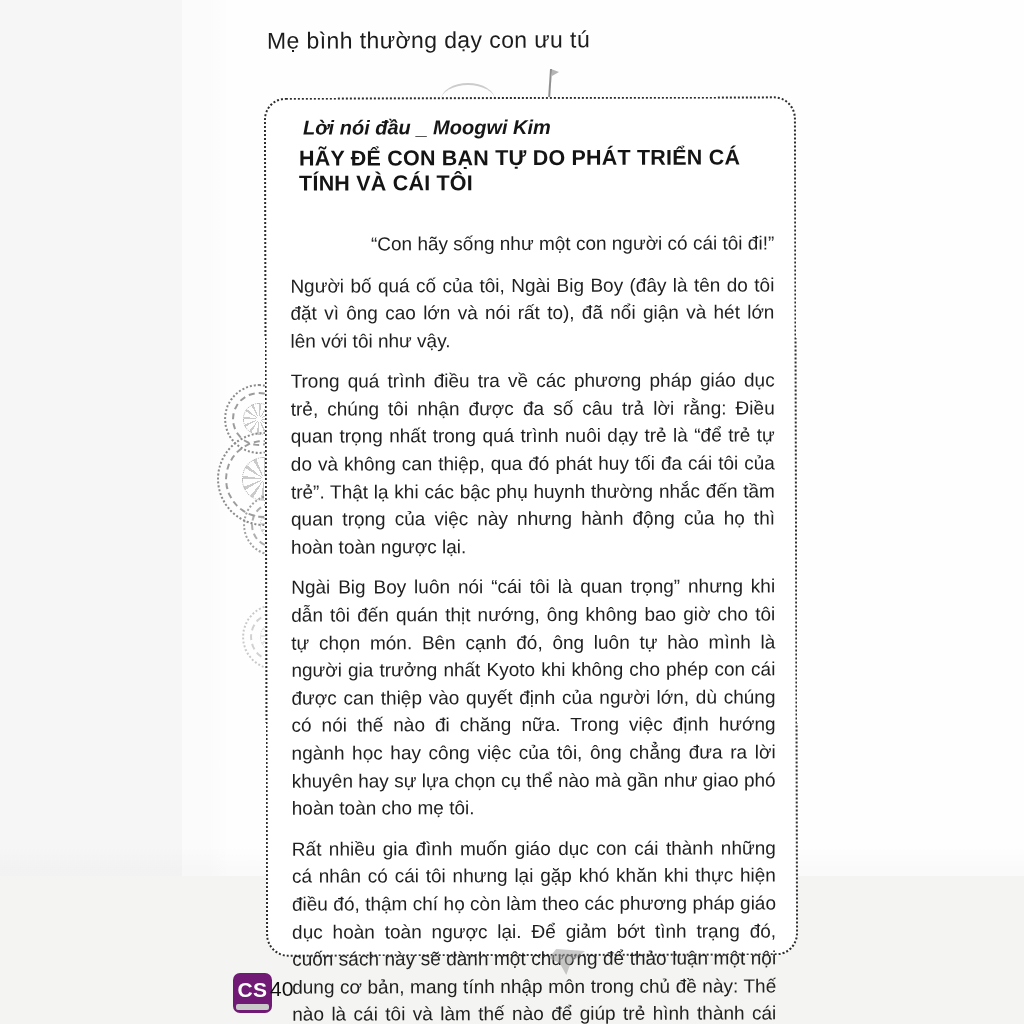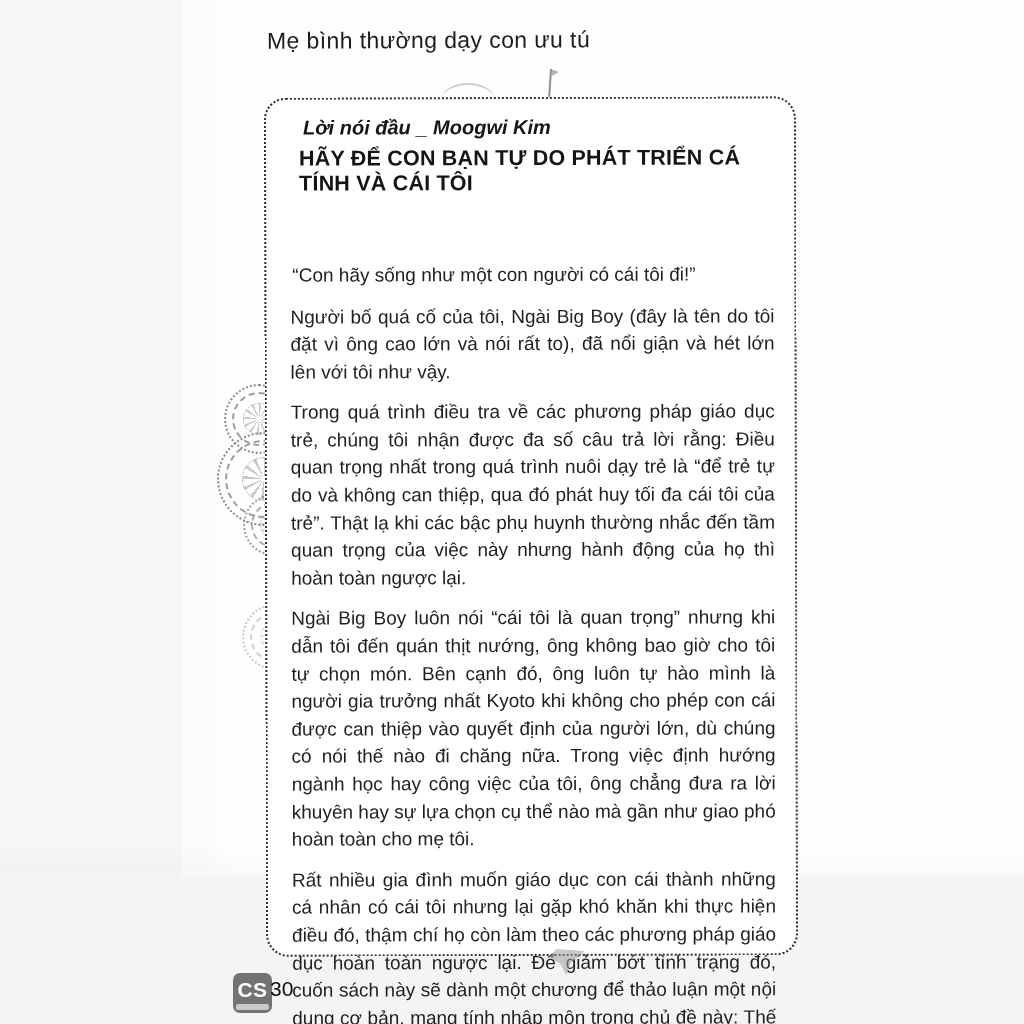--- a/index.html
+++ b/index.html
@@ -60,29 +60,29 @@
     margin:2px 0 7px 13px;
     font-size:20px;font-weight:bold;font-style:italic;color:#161616;
   }
   .box-title{
     margin:0 0 0 9px;
     font-size:21.5px;font-weight:bold;color:#141414;letter-spacing:.2px;
   }
   .quote{
     margin:0 0 14px 2px;font-size:19px;line-height:27.5px;color:#1f1f1f;
   }
-  .quote.first{margin-top:65px;}
+  .quote.first{margin-top:34px;text-align:right;}
   .para{
     margin:0 0 13px 0;font-size:19px;line-height:27.6px;color:#1f1f1f;
     text-align:justify;
   }
 
   .cs-badge{
     position:absolute;left:233px;top:973px;width:39px;height:40px;z-index:3;
-    background:#737373;border-radius:7px;
+    background:#701a75;border-radius:7px;
   }
   .cs-badge .cs-text{
     display:block;color:#ffffff;font-weight:bold;font-size:21px;
     text-align:center;line-height:33px;letter-spacing:.5px;
   }
   .cs-badge .badge-bar{
     position:absolute;left:3px;right:3px;bottom:3px;height:6px;
     background:#c9c9c9;border-radius:2px;
   }
   .wm-text{
@@ -128,15 +128,15 @@
     <p class="para">Người bố quá cố của tôi, Ngài Big Boy (đây là tên do tôi đặt vì ông cao lớn và nói rất to), đã nổi giận và hét lớn lên với tôi như vậy.</p>
     <p class="para">Trong quá trình điều tra về các phương pháp giáo dục trẻ, chúng tôi nhận được đa số câu trả lời rằng: Điều quan trọng nhất trong quá trình nuôi dạy trẻ là “để trẻ tự do và không can thiệp, qua đó phát huy tối đa cái tôi của trẻ”. Thật lạ khi các bậc phụ huynh thường nhắc đến tầm quan trọng của việc này nhưng hành động của họ thì hoàn toàn ngược lại.</p>
     <p class="para">Ngài Big Boy luôn nói “cái tôi là quan trọng” nhưng khi dẫn tôi đến quán thịt nướng, ông không bao giờ cho tôi tự chọn món. Bên cạnh đó, ông luôn tự hào mình là người gia trưởng nhất Kyoto khi không cho phép con cái được can thiệp vào quyết định của người lớn, dù chúng có nói thế nào đi chăng nữa. Trong việc định hướng ngành học hay công việc của tôi, ông chẳng đưa ra lời khuyên hay sự lựa chọn cụ thể nào mà gần như giao phó hoàn toàn cho mẹ tôi.</p>
     <p class="para">Rất nhiều gia đình muốn giáo dục con cái thành những cá nhân có cái tôi nhưng lại gặp khó khăn khi thực hiện điều đó, thậm chí họ còn làm theo các phương pháp giáo dục hoàn toàn ngược lại. Để giảm bớt tình trạng đó, cuốn sách này sẽ dành một chương để thảo luận một nội dung cơ bản, mang tính nhập môn trong chủ đề này: Thế nào là cái tôi và làm thế nào để giúp trẻ hình thành cái tôi?</p>
   </div>
 
   <div class="cs-badge">
     <span class="cs-text">CS</span>
     <span class="badge-bar"></span>
   </div>
-  <div class="page-number">30</div>
+  <div class="page-number">40</div>
 
 </div>
 
 </body></html>

